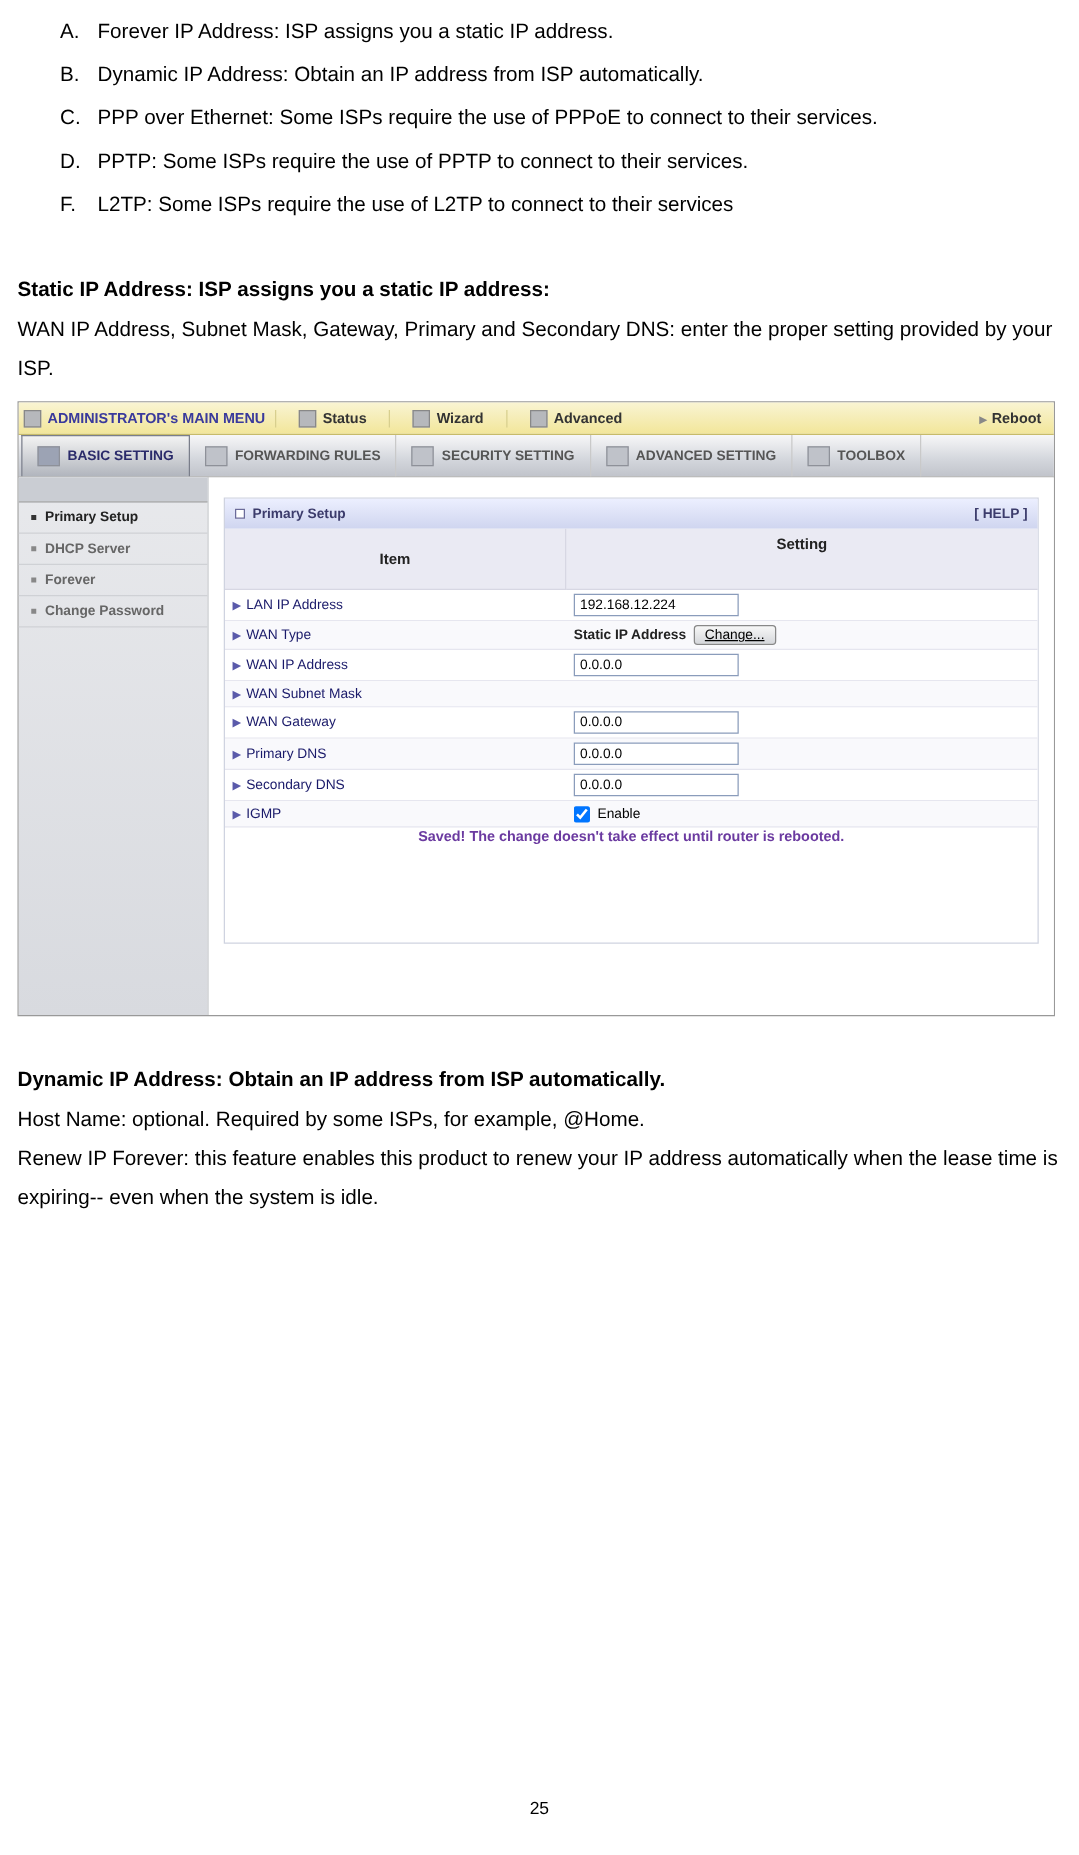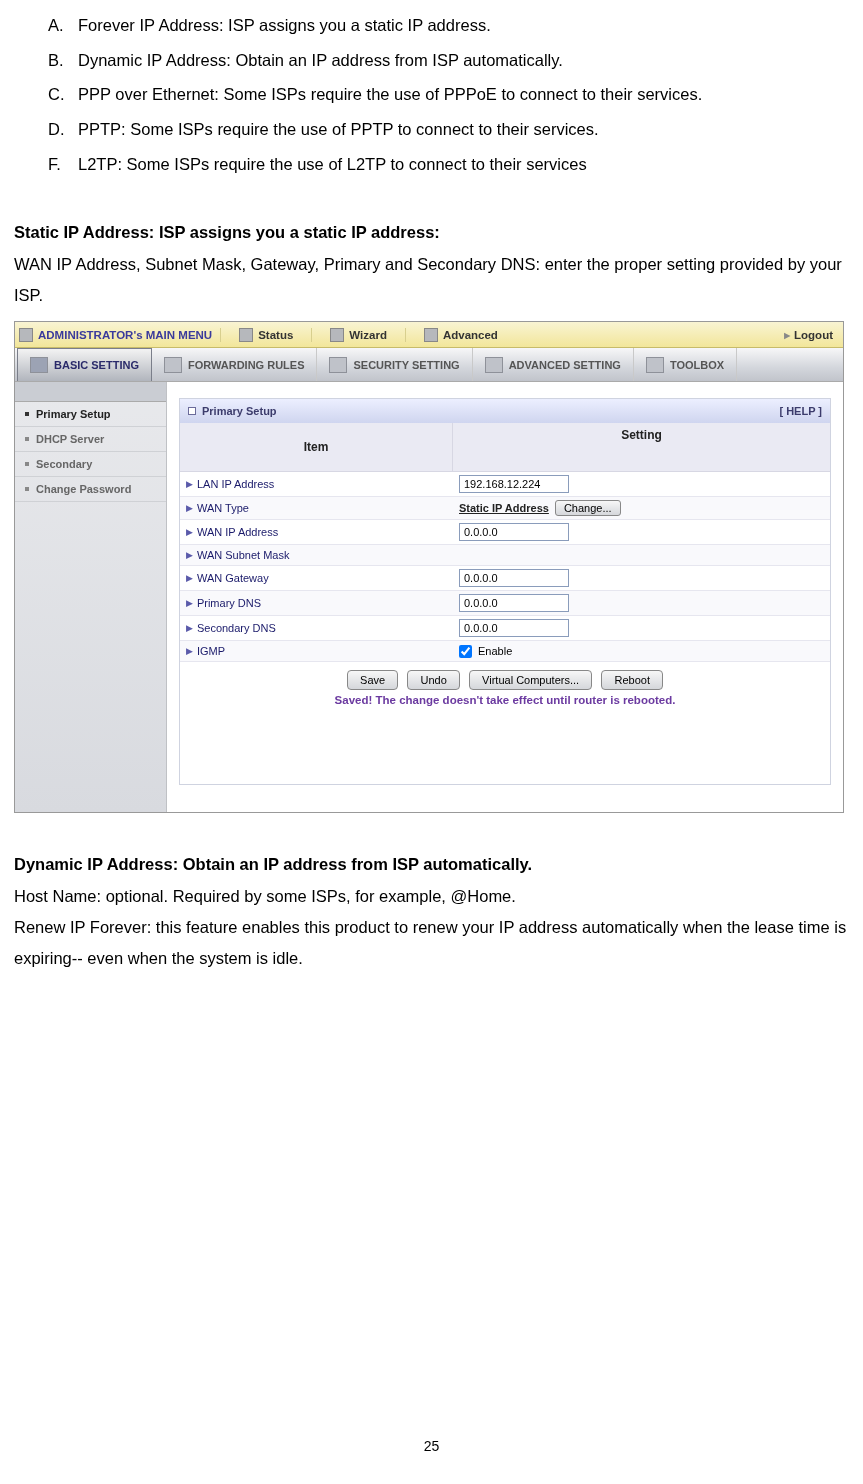--- a/index.html
+++ b/index.html
@@ -116,28 +116,28 @@
   }
   .panel-head .c1 { width: 42%; text-align:center; padding:17px 0; border-right:1px solid #d7d7e3; border-bottom:1px solid #d7d7e3;}
   .panel-head .c2 { flex:1; text-align:center; padding:5px 0; border-bottom:1px solid #d7d7e3;}
 
   .prow { display:flex; border-bottom:1px solid #e6e6ef; background:#fff;}
   .prow:nth-child(even){ background:#f9f9fc;}
   .prow .c1 { width:42%; display:flex; align-items:center; padding:4px 6px; font-size:11px; color:#1a1a6a; }
   .prow .c2 { flex:1; padding:3px 6px; display:flex; align-items:center; gap:6px; font-size:11px;}
   .arrow { color:#5a5aaa; font-size:9px; margin-right:4px;}
   .prow input[type=text]{
-    border:1px solid #8a9cbb; height:18px; padding:0 4px; font-size:11px; width:110px;
+    border:1px solid #8a9cbb; height:18px; padding:0 4px; font-size:11px; width:132px;
     font-family: Verdana, sans-serif; background:#fff;
   }
-  .static-lbl { font-weight:bold; color:#222;text-decoration:underline;}
+  .static-lbl { font-weight:bold; color:#222;}
   .btn {
     background: linear-gradient(#f7f7f7,#d5d7db);
     border:1px solid #888; border-radius:3px;
-    padding: 1px 8px; font-size:11px; cursor:pointer;
+    padding: 1px 8px; font-size:11px; cursor:pointer;text-decoration:underline;
   }
   .chk { width:13px; height:13px; }
 
   .btnrow { text-align:center; padding:8px 0 2px 0;}
   .btnrow .btn-big {
     background: linear-gradient(#f7f7f7,#d5d7db);
     border:1px solid #888; border-radius:4px;
     padding: 3px 12px; font-size:11px; margin: 0 3px; cursor:pointer;
   }
   .saved-msg {
@@ -194,21 +194,21 @@
     <span class="tab">
       <span class="mini"></span>
       <span>Wizard</span>
     </span>
     <span class="tab">
       <span class="mini"></span>
       <span>Advanced</span>
     </span>
     <span class="logout">
       <span style="color:#888;margin-right:4px">▸</span>
-      <span>Logout</span>
+      <span>Reboot</span>
     </span>
   </div>
 
   <div class="navbar2">
     <span class="nav-tab active">
       <span class="ic"></span>
       <span>BASIC SETTING</span>
     </span>
     <span class="nav-tab">
       <span class="ic"></span>
@@ -235,21 +235,21 @@
       <div class="side-item active">
         <span class="bullet"></span>
         <span>Primary Setup</span>
       </div>
       <div class="side-item">
         <span class="bullet"></span>
         <span>DHCP Server</span>
       </div>
       <div class="side-item">
         <span class="bullet"></span>
-        <span>Secondary</span>
+        <span>Forever</span>
       </div>
       <div class="side-item">
         <span class="bullet"></span>
         <span>Change Password</span>
       </div>
     </div>
 
     <div class="content">
       <div class="panel">
         <div class="panel-title">
@@ -337,26 +337,20 @@
           <div class="c1">
               <span class="arrow">▶</span>
               <span>IGMP</span>
             </div>
           <div class="c2">
             <input type="checkbox" checked="" class="chk" style="">
             <span>Enable</span>
           </div>
         </div>
 
-        <div class="btnrow">
-          <button class="btn-big">Save</button>
-          <button class="btn-big">Undo</button>
-          <button class="btn-big">Virtual Computers...</button>
-          <button class="btn-big">Reboot</button>
-        </div>
         <div class="saved-msg">Saved! The change doesn't take effect until router is rebooted.</div>
         <div style="height:70px"></div>
       </div>
     </div>
   </div>
 </div>
 
 <div class="section">
   <div class="bold">Dynamic IP Address: Obtain an IP address from ISP automatically.</div>
   <div>Host Name: optional. Required by some ISPs, for example, @Home.</div>

